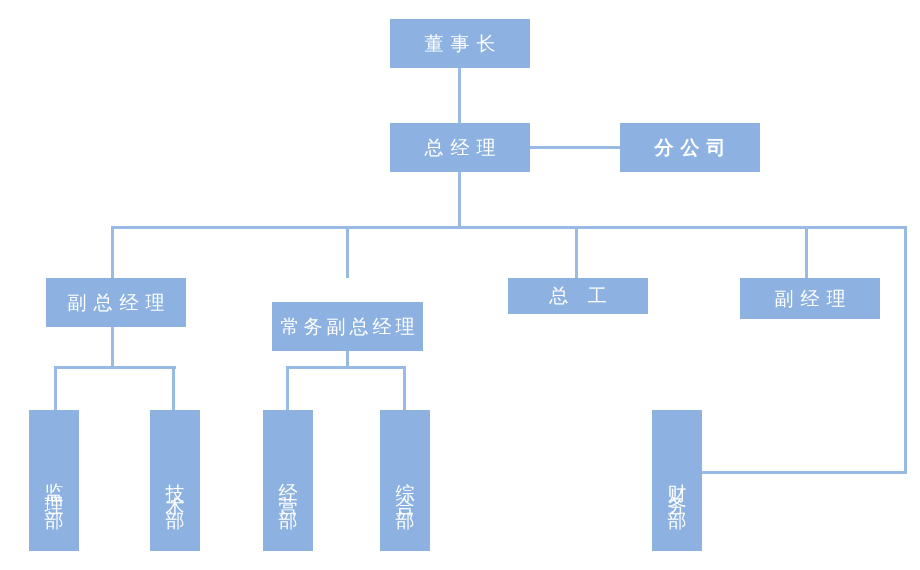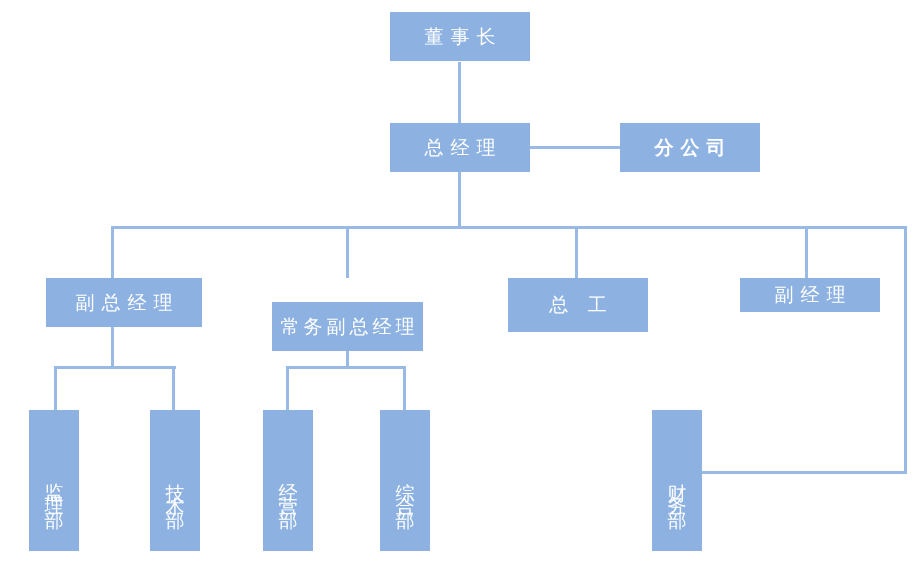--- a/index.html
+++ b/index.html
@@ -45,27 +45,27 @@
     letter-spacing:13px;
     margin-bottom:-13px;
     white-space:pre;
   }
   .line{
     position:absolute;
     background:var(--line);
   }
 
   
-  #n-chairman       {left:390px;top:12px; width:140px;height:49px;}
+  #n-chairman       {left:390px;top:19px; width:140px;height:49px;}
   #n-gm             {left:390px;top:123px;width:140px;height:49px;}
   #n-branch         {left:620px;top:123px;width:140px;height:49px;font-weight:bold;}
-  #n-deputy-gm      {left:46px; top:278px;width:156px;height:49px;}
+  #n-deputy-gm      {left:46px; top:278px;width:140px;height:49px;}
   #n-exec-deputy-gm {left:272px;top:278px;width:151px;height:49px;margin-top:24px;}
-  #n-chief-engineer {left:508px;top:278px;width:140px;height:54px;}
-  #n-deputy-manager {left:740px;top:278px;width:140px;height:34px;}
+  #n-chief-engineer {left:508px;top:278px;width:140px;height:36px;}
+  #n-deputy-manager {left:740px;top:278px;width:140px;height:41px;}
   #n-supervision    {left:29px; top:410px;width:50px;height:141px;}
   #n-technology     {left:150px;top:410px;width:50px;height:141px;}
   #n-operations     {left:263px;top:410px;width:50px;height:141px;}
   #n-general-affairs{left:380px;top:410px;width:50px;height:141px;}
   #n-finance        {left:652px;top:410px;width:50px;height:141px;}
 
   
   #l-chairman-gm        {left:458px;top:62px; width:3px;  height:61px;}
   #l-gm-branch          {left:530px;top:146px;width:90px; height:3px;}
   #l-gm-bar             {left:458px;top:172px;width:3px;  height:55px;}

